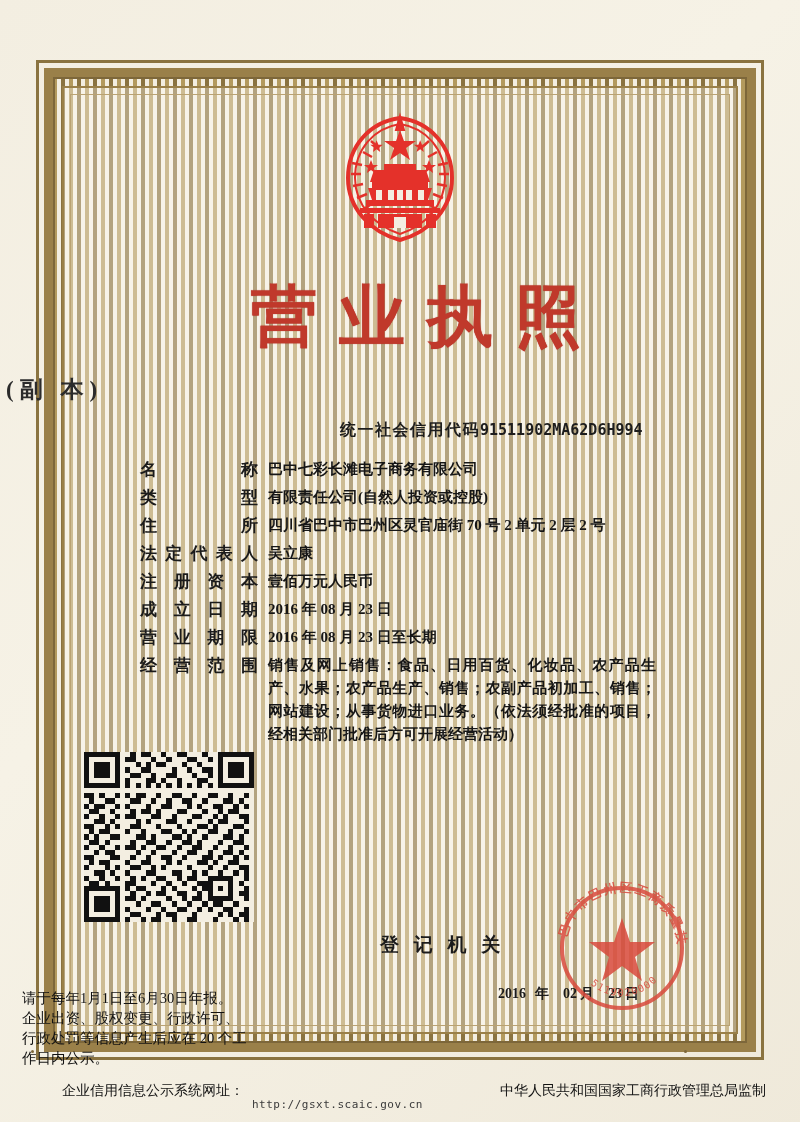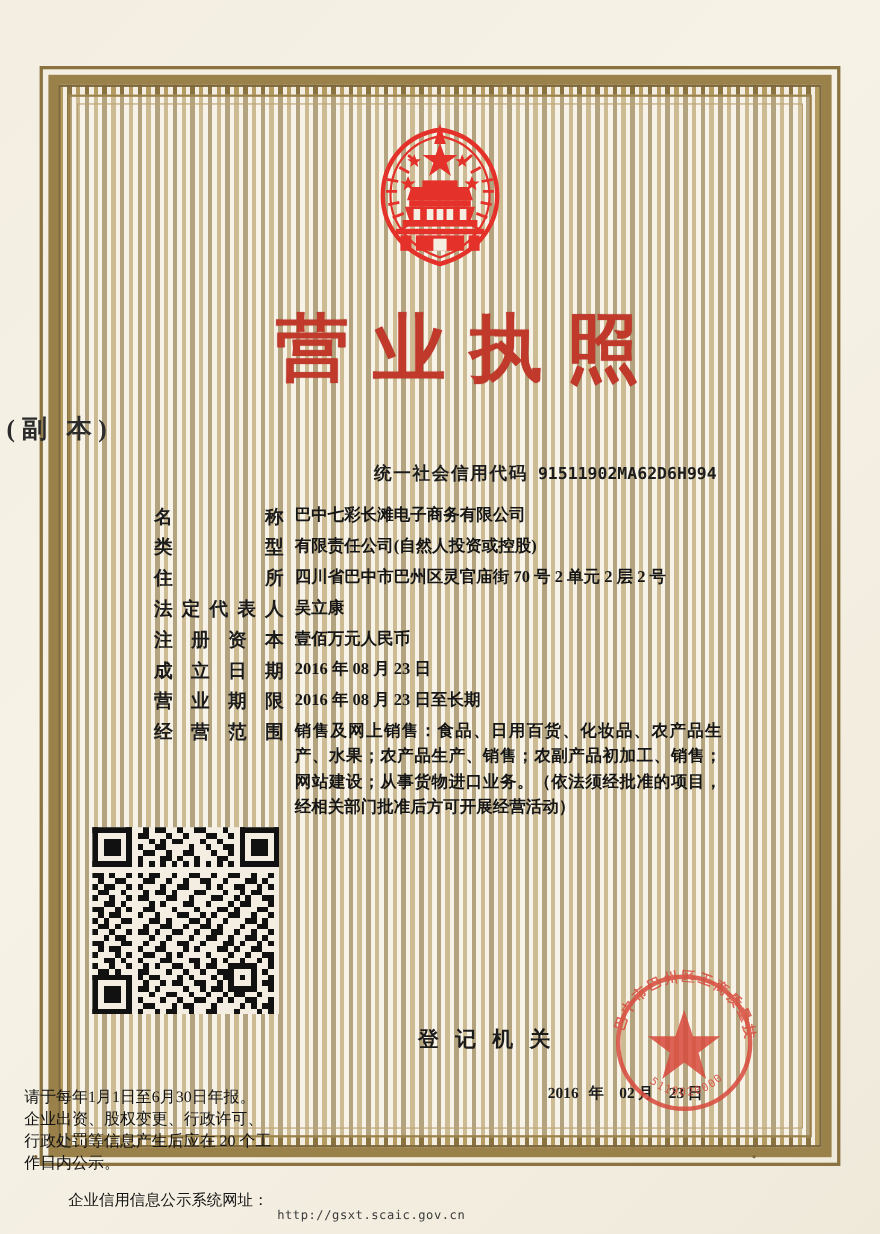--- a/index.html
+++ b/index.html
@@ -110,21 +110,21 @@
     top: 420px;
     font-size: 16px;
     font-weight: bold;
     color: #1d1d1d;
     letter-spacing: 1.5px;
   }
   .credit-code .code-val {
     font-family: "DejaVu Sans Mono", monospace;
     font-size: 15px;
     letter-spacing: 0px;
-    margin-left: 9px;
+    margin-left: 0;
   }
 
   
   .fields {
     position: absolute;
     left: 140px;
     top: 458px;
     width: 520px;
   }
   .field-row {
@@ -719,14 +719,15 @@
 
   <div class="notice">
     <div>请于每年1月1日至6月30日年报。</div>
     <div>企业出资、股权变更、行政许可、</div>
     <div>行政处罚等信息产生后应在 20 个工</div>
     <div>作日内公示。</div>
   </div>
 
   <div class="website-url">http://gsxt.scaic.gov.cn</div>
   <div class="footer-left">企业信用信息公示系统网址：</div>
+  <div class="footer-right">中华人民共和国国家工商行政管理总局监制</div>
 
 </div>
 
 </body></html>

